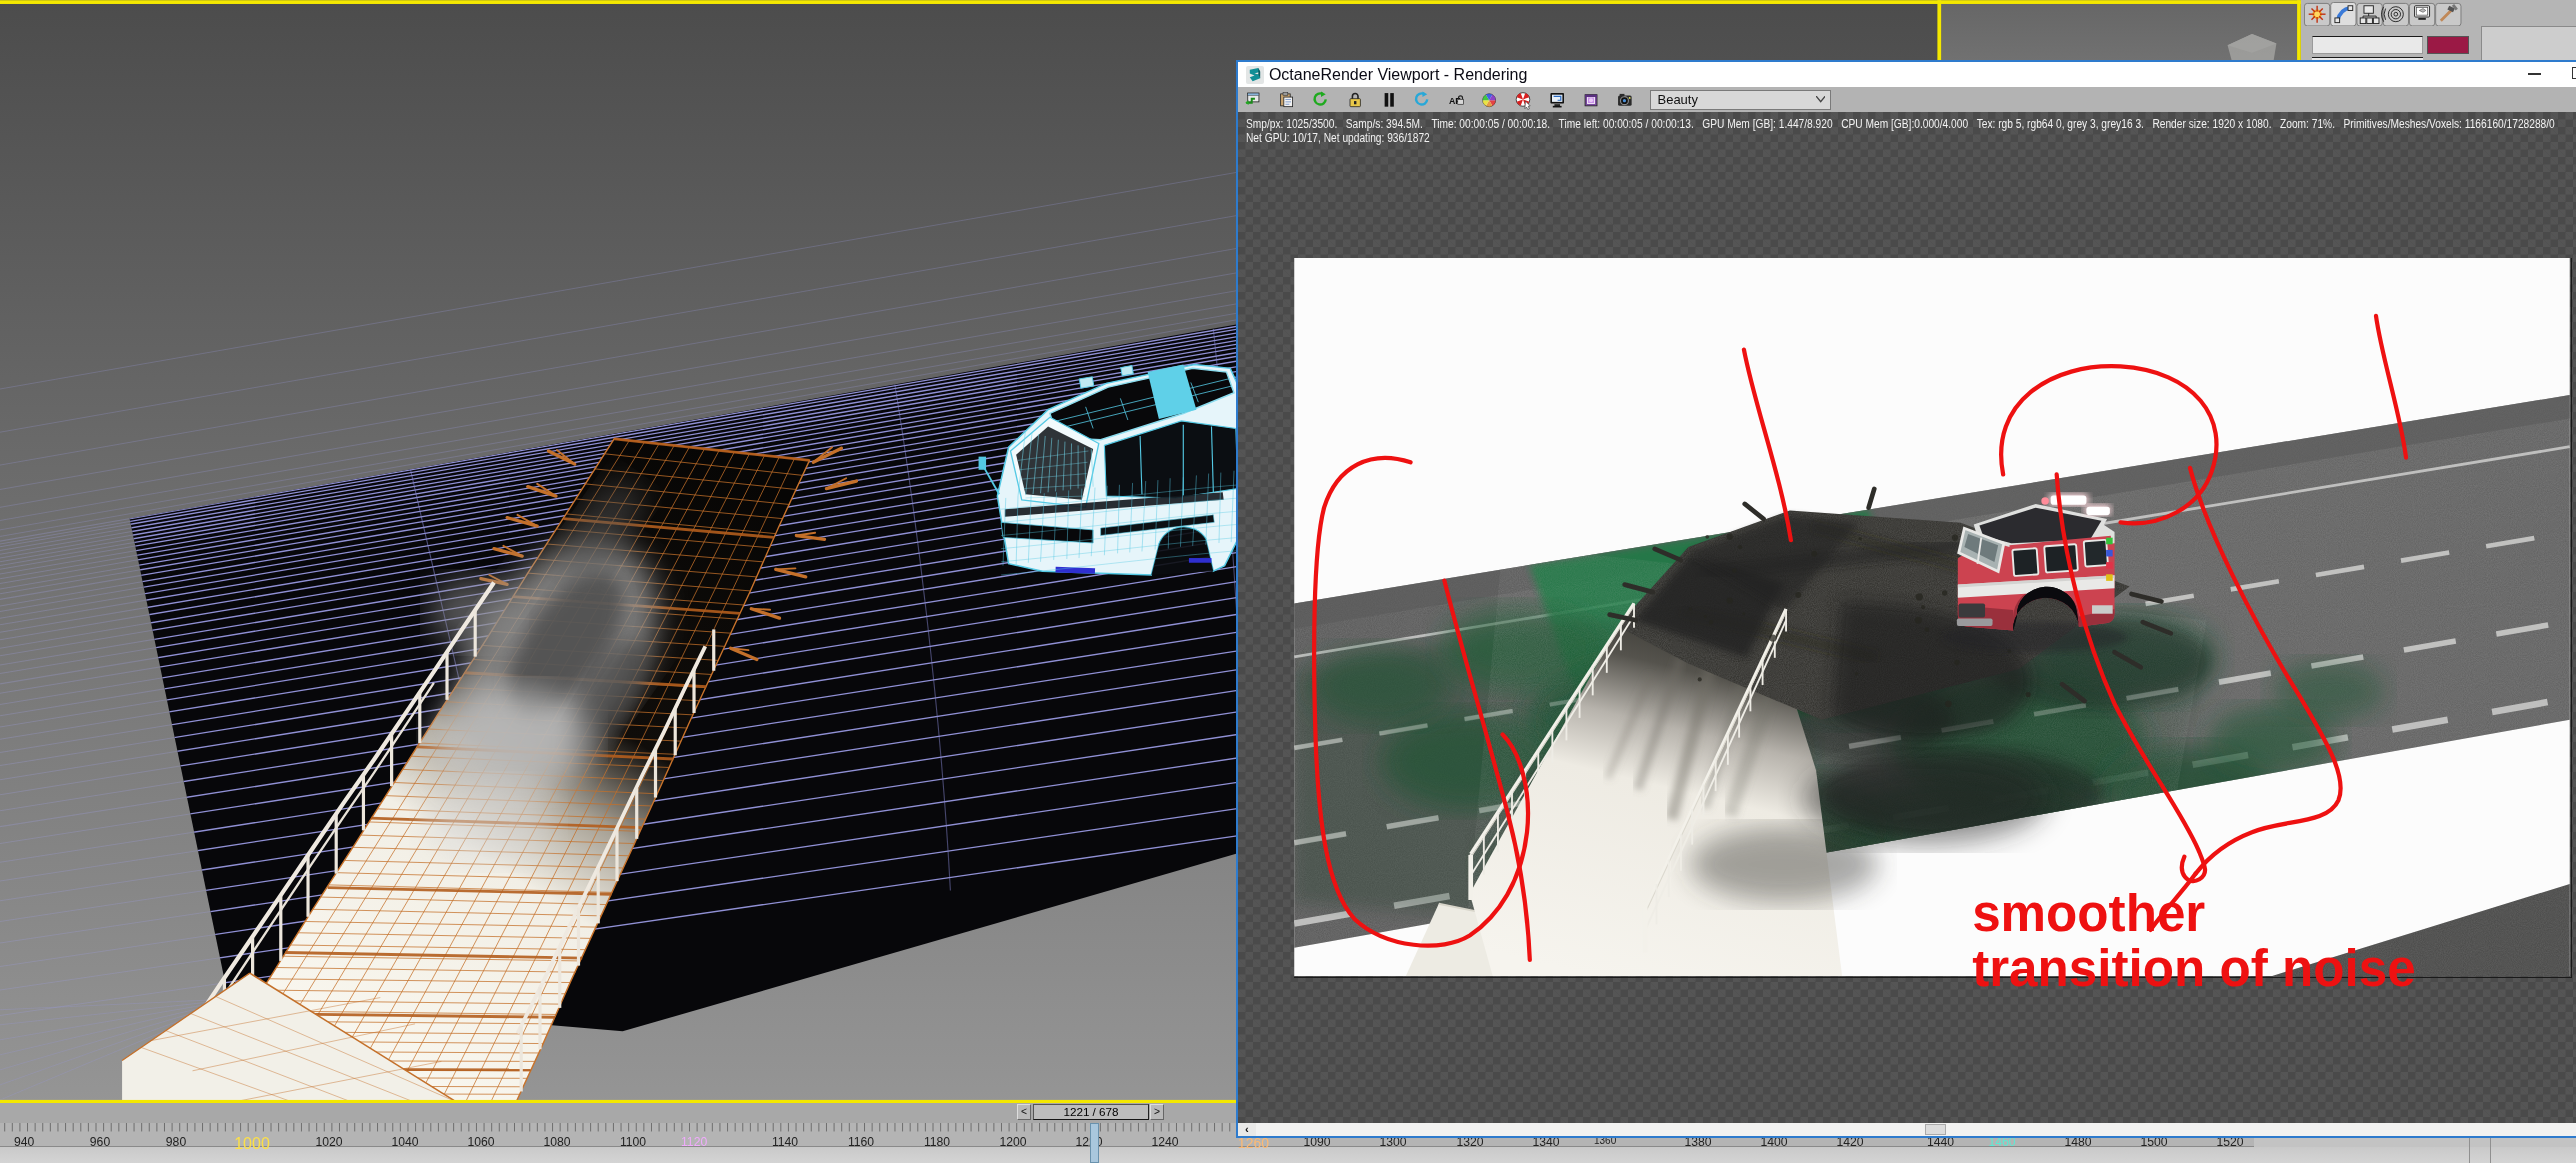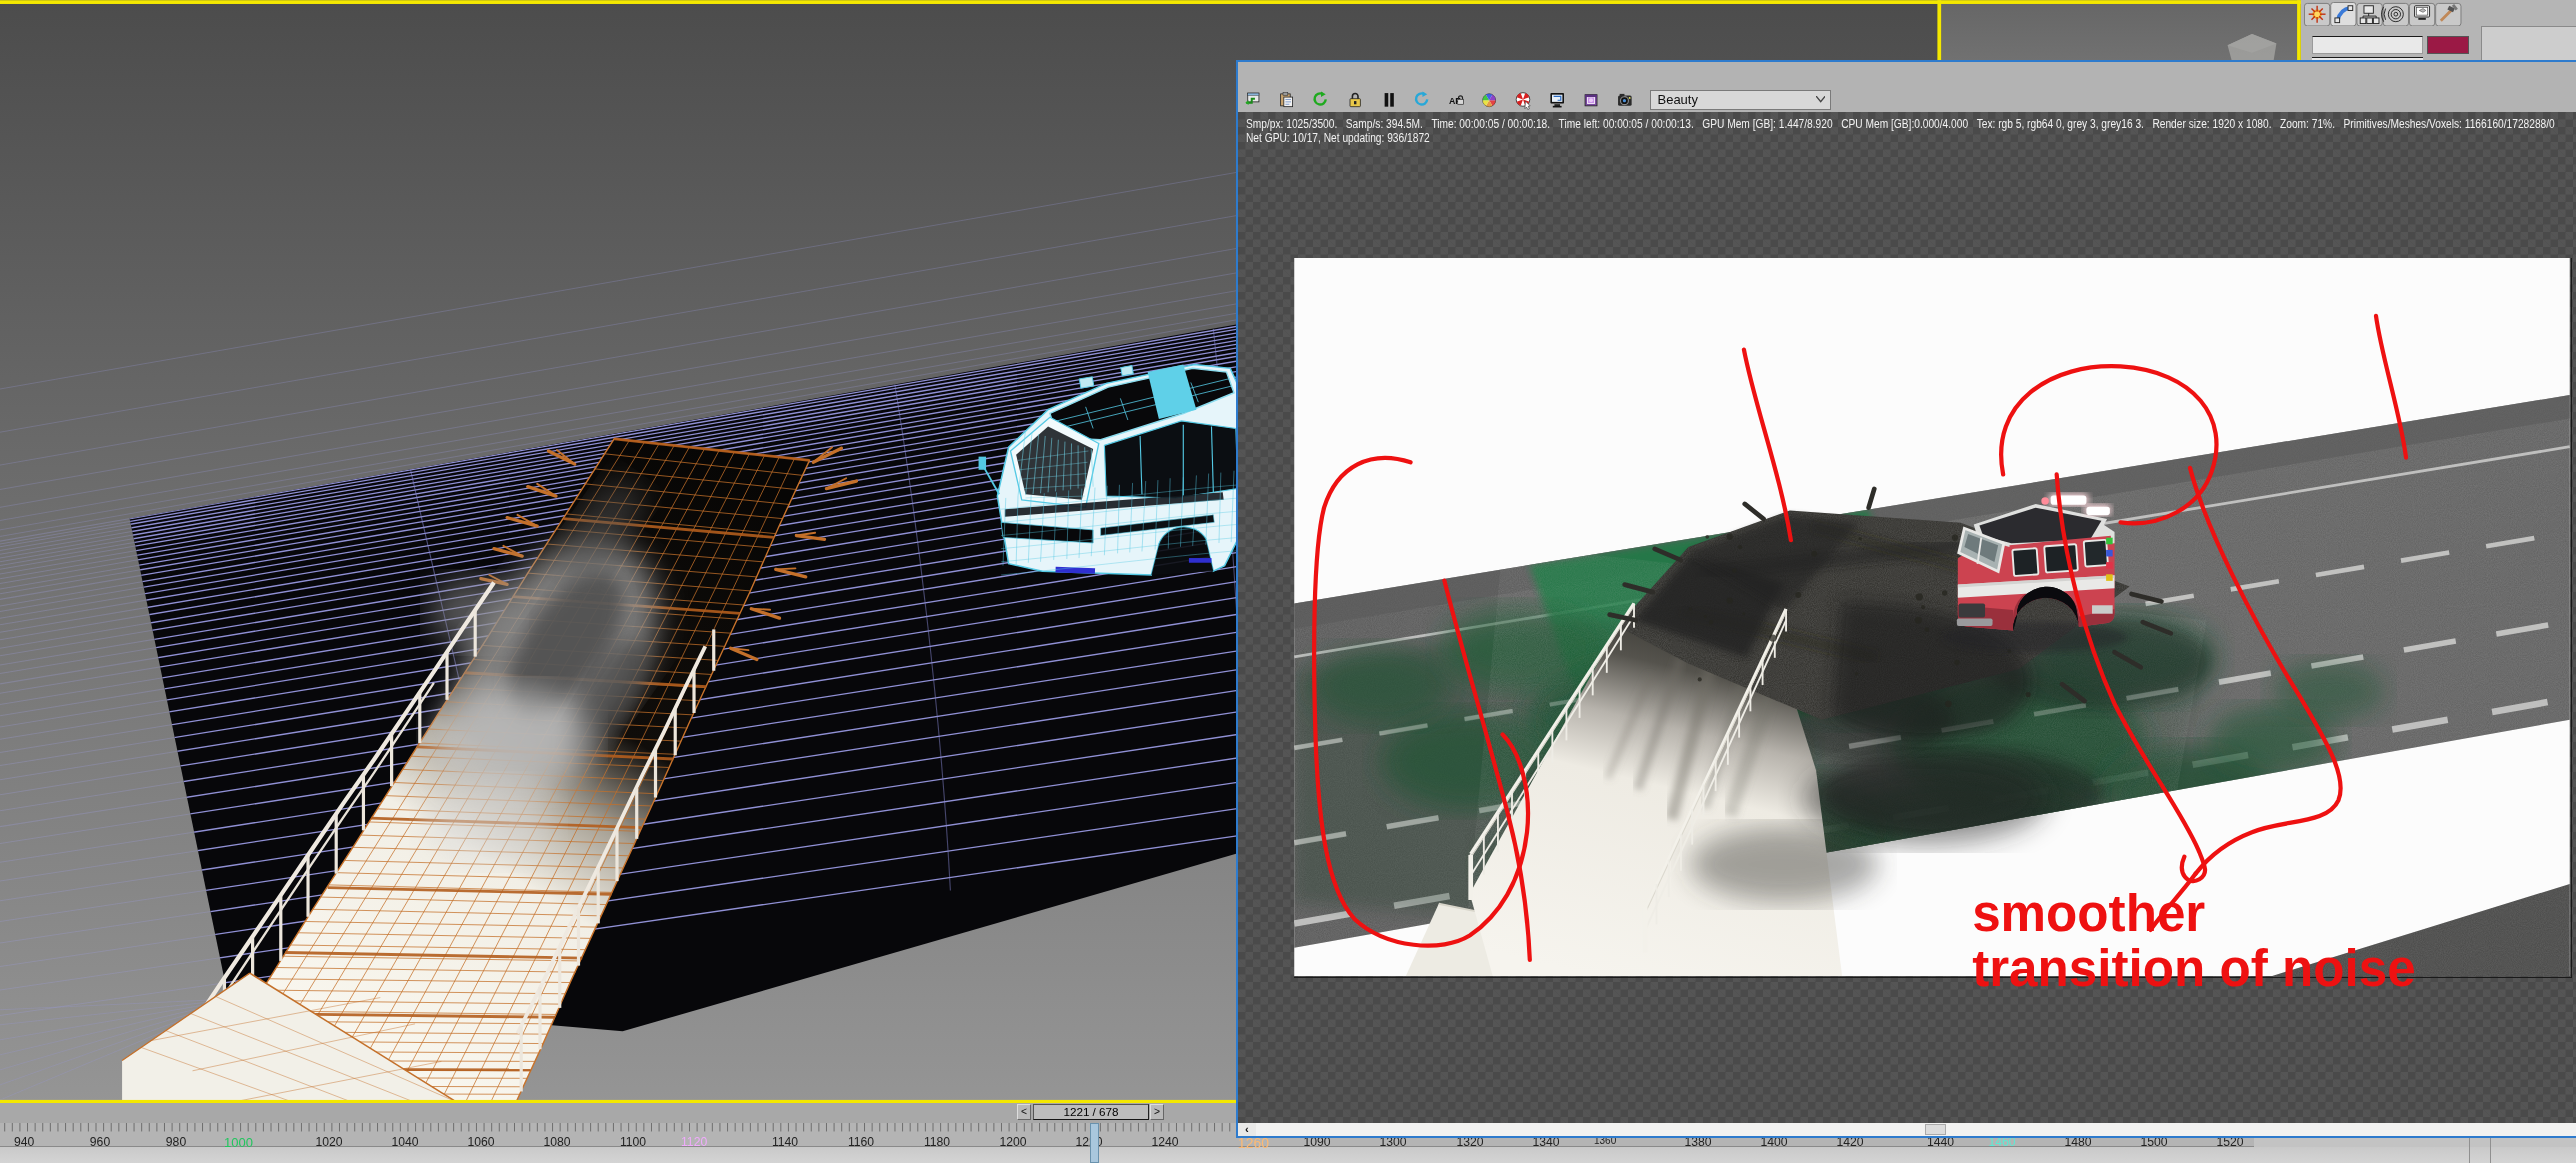--- a/index.html
+++ b/index.html
@@ -620,21 +620,21 @@
       <line x1="1276.7" y1="0" x2="1276.7" y2="9" stroke="#6a6a6a" stroke-width="1"></line>
       <line x1="1284.8" y1="0" x2="1284.8" y2="9" stroke="#6a6a6a" stroke-width="1"></line>
       <line x1="1292.9" y1="0" x2="1292.9" y2="9" stroke="#6a6a6a" stroke-width="1"></line>
       <line x1="1301.0" y1="0" x2="1301.0" y2="9" stroke="#6a6a6a" stroke-width="1"></line>
       <line x1="1309.1" y1="0" x2="1309.1" y2="9" stroke="#6a6a6a" stroke-width="1"></line>
       <line x1="1317.2" y1="0" x2="1317.2" y2="9" stroke="#6a6a6a" stroke-width="1"></line>
     </svg>
     <div style="position:absolute;left:-3.8px;top:1135px;width:56px;text-align:center;font-size:12.2px;color:#222">940</div>
     <div style="position:absolute;left:72px;top:1135px;width:56px;text-align:center;font-size:12.2px;color:#222">960</div>
     <div style="position:absolute;left:148px;top:1135px;width:56px;text-align:center;font-size:12.2px;color:#222">980</div>
-    <div style="position:absolute;left:224px;top:1135px;width:56px;font-size:13px;color:#22c55e">1000</div>
+    <div style="position:absolute;left:224px;top:1135px;width:56px;text-align:center;font-size:16px;color:#fde047">1000</div>
     <div style="position:absolute;left:301px;top:1135px;width:56px;text-align:center;font-size:12.2px;color:#222">1020</div>
     <div style="position:absolute;left:377px;top:1135px;width:56px;text-align:center;font-size:12.2px;color:#222">1040</div>
     <div style="position:absolute;left:453px;top:1135px;width:56px;text-align:center;font-size:12.2px;color:#222">1060</div>
     <div style="position:absolute;left:529px;top:1135px;width:56px;text-align:center;font-size:12.2px;color:#222">1080</div>
     <div style="position:absolute;left:605px;top:1135px;width:56px;text-align:center;font-size:12.2px;color:#222">1100</div>
     <div style="position:absolute;left:681px;top:1135px;width:56px;font-size:12.2px;color:#f0abfc">1120</div>
     <div style="position:absolute;left:757px;top:1135px;width:56px;text-align:center;font-size:12.2px;color:#222">1140</div>
     <div style="position:absolute;left:833px;top:1135px;width:56px;text-align:center;font-size:12.2px;color:#222">1160</div>
     <div style="position:absolute;left:909px;top:1135px;width:56px;text-align:center;font-size:12.2px;color:#222">1180</div>
     <div style="position:absolute;left:985px;top:1135px;width:56px;text-align:center;font-size:12.2px;color:#222">1200</div>
@@ -654,20 +654,30 @@
     <div style="position:absolute;left:2050px;top:1135px;width:56px;text-align:center;font-size:12.2px;color:#222">1480</div>
     <div style="position:absolute;left:2126px;top:1135px;width:56px;text-align:center;font-size:12.2px;color:#222">1500</div>
     <div style="position:absolute;left:2202px;top:1135px;width:56px;text-align:center;font-size:12.2px;color:#222">1520</div>
   </div>
 
 <div class="abs" style="left:1090px;top:1123px;width:8.5px;height:40px;background:#a9c7dd;border:0.9px solid #6a92ad;z-index:4"></div>
 
 <div class="abs" style="left:1236px;top:60px;width:1340px;height:1078px;z-index:10;background:#2e7bcd;padding:1.9px 0 1.9px 1.9px">
  <div class="abs" style="left:1.9px;top:1.9px;width:1338px;height:1074px;background:#b3b3b3">
 
+  <div class="abs" style="left:0;top:0;width:100%;height:25px;background:#ffffff">
+    <svg class="abs" style="left:8.5px;top:3.8px" width="18" height="18" viewBox="0 0 19 19" xmlns="http://www.w3.org/2000/svg">
+      <rect width="19" height="19" rx="2" fill="#e3e6e6"></rect>
+      <path d="M4,4 L13,2 L15,6 L9,8 L14,9 L15,13 L7,16 L4,12 L9,10 L4,8 Z" fill="#118e96"></path>
+      <path d="M13,2 L15,6 L15,13 L13,9 Z" fill="#0a5a60"></path>
+    </svg>
+    <div class="abs" style="left:31px;top:3.8px;font-size:16px;color:#0a0a14">OctaneRender Viewport - Rendering</div>
+    <div class="abs" style="left:1290px;top:11.3px;width:13px;height:1.9px;background:#333"></div>
+    <div class="abs" style="left:1334px;top:5.6px;width:11.3px;height:11.3px;border:1.4px solid #333"></div>
+  </div>
 
   <div class="abs" style="left:0;top:25px;width:100%;height:24.4px;background:#b3b3b3"></div>
   <svg width="404" height="20.7" viewBox="0 0 430 22" style="position:absolute;left:4.7px;top:28px" xmlns="http://www.w3.org/2000/svg">
         <g transform="translate(11,10.5) scale(0.85) translate(-11,-10.5)">
           <rect x="4" y="2" width="14" height="11" fill="#e8e8e8" stroke="#222"></rect>
           <rect x="4" y="2" width="14" height="3" fill="#8ab4d8" stroke="#222" stroke-width="0.5"></rect>
           <path d="M2,14 L9,14 L9,9 L13,9" stroke="#1a8a1a" stroke-width="2.5" fill="none"></path>
           <path d="M1,14 l4,-3 v6 z" fill="#22aa22"></path>
         </g>
         <g transform="translate(46,10.5) scale(0.85) translate(-46,-10.5)">

